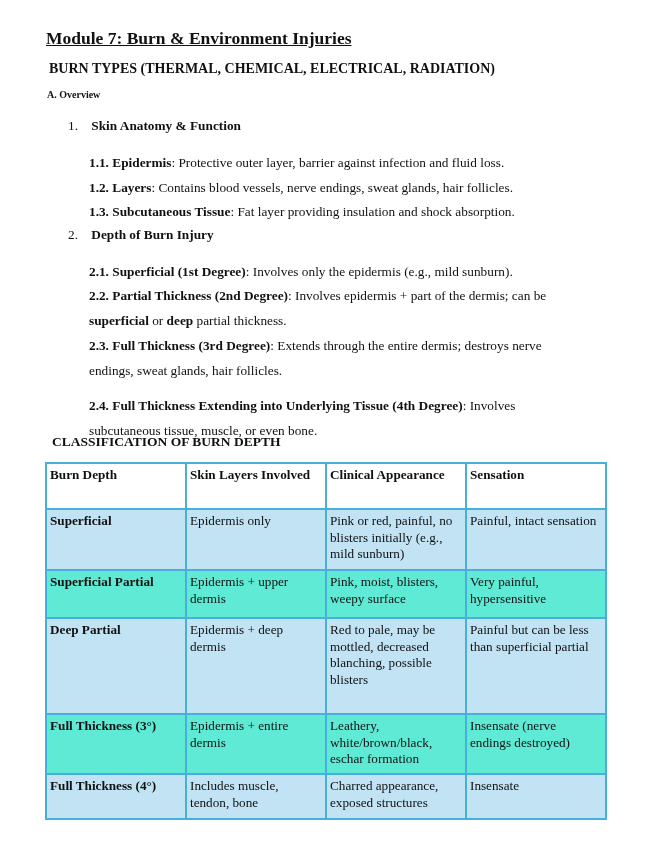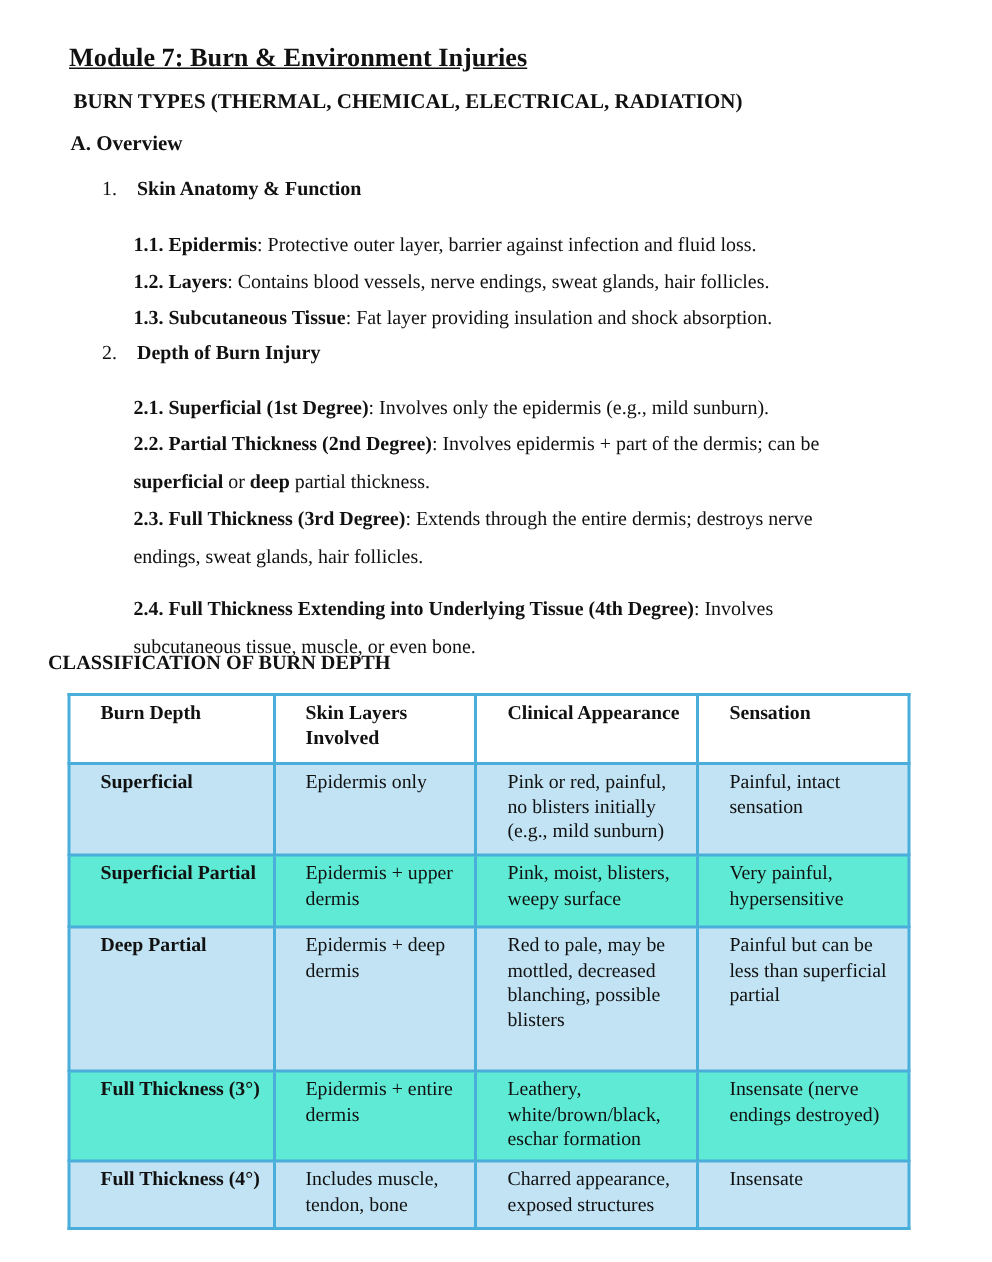--- a/index.html
+++ b/index.html
@@ -12,40 +12,40 @@
     position: absolute; left: 46px; top: 28px;
     font-size: 17.5px; font-weight: bold; text-decoration: underline;
     letter-spacing: 0px;
   }
   .h-burn-types {
     position: absolute; left: 49px; top: 61px;
     font-size: 14px; font-weight: bold;
   }
   .h-overview {
     position: absolute; left: 47px; top: 89px;
-    font-size: 14px; font-weight: bold;
+    font-size: 10px; font-weight: bold;
   }
   .sec { position: absolute; left: 68px; font-size: 13.3px; }
   .sec .num { display: inline-block; width: 20px; }
   .sec .lbl { font-weight: bold; }
   .sub { position: absolute; left: 89px; font-size: 13.3px; line-height: 24.5px; width: 500px; margin-top: 12px; }
   .sub b { font-weight: bold; }
   .h-class {
-    position: absolute; left: 32px; top: 434px;
+    position: absolute; left: 52px; top: 434px;
     font-size: 13.5px; font-weight: bold;
   }
   table.burn {
     position: absolute; left: 45px; top: 462px;
     border-collapse: collapse; width: 562px;
     font-size: 13.2px; line-height: 16.5px;
   }
   table.burn td, table.burn th {
     border: 2px solid #4aaedb;
     vertical-align: top; text-align: left;
-    padding: 3px 8px 4px 20px;
+    padding: 3px 8px 4px 3px;
   }
   table.burn th { font-weight: bold; background: #ffffff; height: 37px; }
   table.burn td.first { font-weight: bold; }
   table.burn tr.shade td { background: #c1e3f4; }
   table.burn tr.plain td { background: #5eead4; }
   .c1 { width: 124px; } .c2 { width: 124px; } .c3 { width: 124px; } .c4 { width: 124px; }
 </style>
 </head>
 <body>
 

